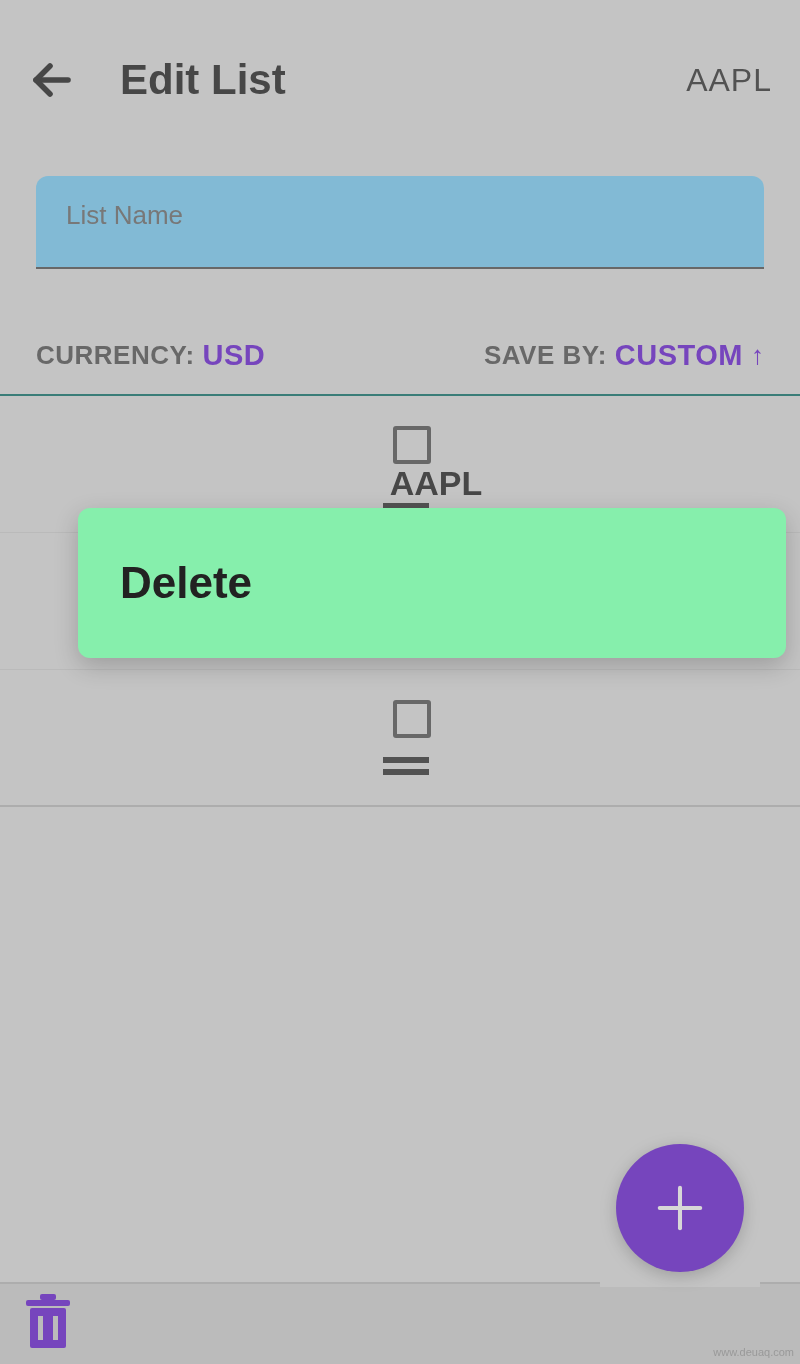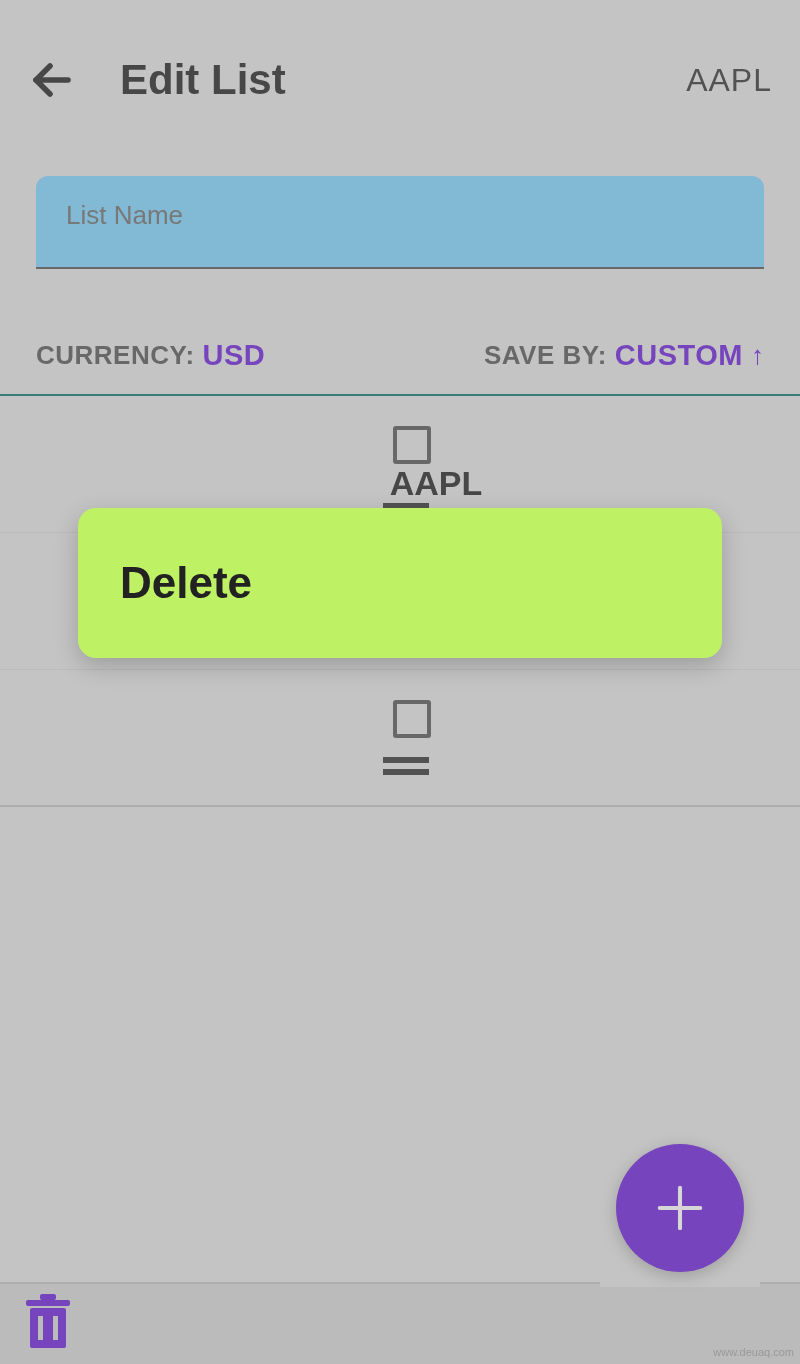--- a/index.html
+++ b/index.html
@@ -138,23 +138,23 @@
     }
     .overlay {
       position: absolute;
       inset: 0;
       background: rgba(140,140,140,0.35);
     }
     .dialog {
       position: absolute;
       top: 508px;
       left: 78px;
-      width: 644px;
-      background: #bef264;
-      border-radius: 18px;
+      width: 708px;
+      background: #86efac;
+      border-radius: 12px;
       padding: 50px 42px 28px 42px;
       box-shadow: 0 8px 24px rgba(0,0,0,0.2);
     }
     .dialog-title {
       font-size: 44px;
       font-weight: 800;
       color: #222;
       margin-bottom: 22px;
     }
     .dialog-message {

